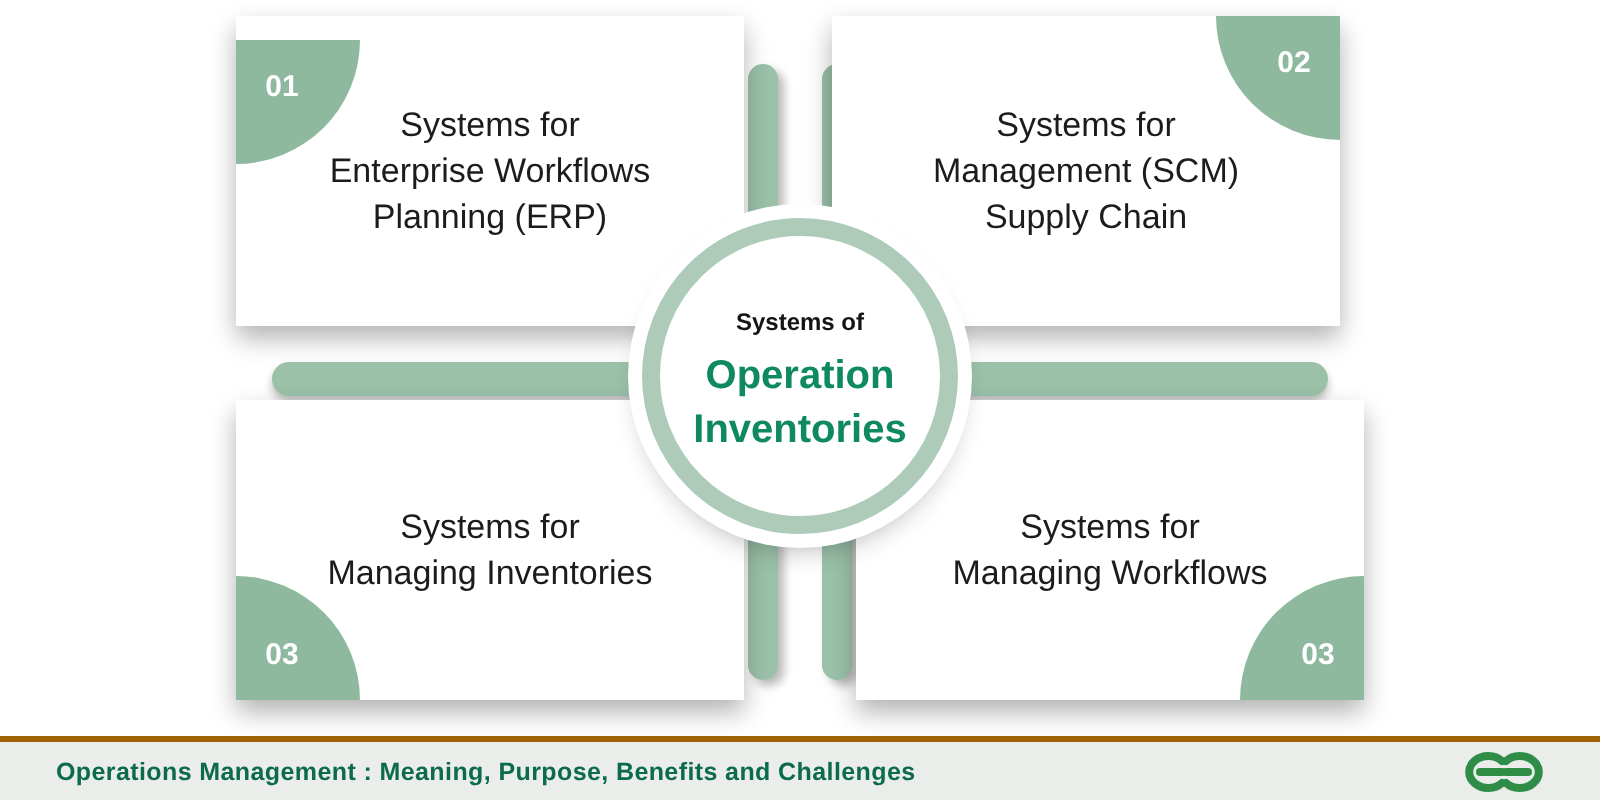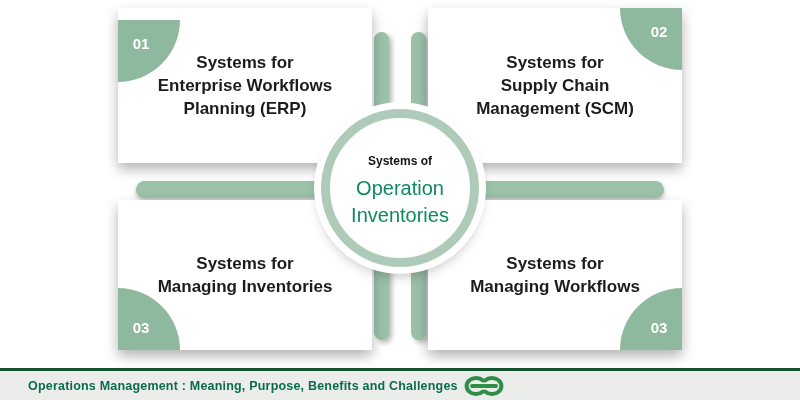--- a/index.html
+++ b/index.html
@@ -14,47 +14,47 @@
   .vbar { position:absolute; top:32px; width:15px; height:308px; border-radius:9px;
           background:#9bc1a9; box-shadow:3px 3px 5px rgba(0,0,0,.28); }
   .vbar-left  { left:374px; }
   .vbar-right { left:411px; }
 
   
   .card { position:absolute; width:254px; background:#ffffff;
           box-shadow:0 6px 12px rgba(0,0,0,.30);
           display:flex; align-items:center; justify-content:center; }
   .card1 { left:118px; top:8px;   height:155px; }
-  .card2 { left:428px; top:8px;   height:155px; }
+  .card2 { left:416px; top:8px;   height:155px; }
   .card3 { left:118px; top:200px; height:150px; }
   .card4 { left:428px; top:200px; height:150px; }
 
-  .card-text { text-align:center; font-size:17px; line-height:23px; color:#1c1c1c; font-weight:700; }
+  .card-text { text-align:center; font-size:17px; line-height:23px; color:#1c1c1c; font-weight:400; }
   .card-line:empty { display:none; }
 
   .badge { position:absolute; width:62px; height:62px; background:#8fb99e; color:#ffffff;
            font-weight:bold; font-size:15px; display:flex; align-items:center; justify-content:center; }
   .badge-tl { left:0;  top:0;    border-radius:0 0 100% 0; padding:0 16px 16px 0;margin-top:12px; }
   .badge-tr { right:0; top:0;    border-radius:0 0 0 100%; padding:0 0 16px 16px; }
   .badge-bl { left:0;  bottom:0; border-radius:0 100% 0 0; padding:16px 16px 0 0; }
   .badge-br { right:0; bottom:0; border-radius:100% 0 0 0; padding:16px 0 0 16px; }
 
   
   .circle { position:absolute; left:321px; top:109px; width:158px; height:158px;
             border-radius:50%; background:#ffffff; border:9px solid #aecbb9;
             box-shadow:0 0 0 7px #ffffff, 0 7px 14px rgba(0,0,0,.32);
             display:flex; flex-direction:column; align-items:center; justify-content:center;
             text-align:center; }
   .circle-top   { font-size:12px; font-weight:bold; color:#141414; line-height:27px; }
-  .circle-green { font-size:20px; font-weight:normal; color:#0f8a60; line-height:27px; }
+  .circle-green { font-size:20px; font-weight:bold; color:#0f8a60; line-height:27px; }
 
   
   .footer { position:absolute; left:0; bottom:0; width:800px; height:32px;
-            background:#ebedeb; border-top:3px solid #14532d;
-            display:flex; align-items:center; 
+            background:#ebedeb; border-top:3px solid #a16207;
+            display:flex; align-items:center; justify-content:space-between;
             padding:0 22px 0 28px; }
   .footer-text { font-size:12.5px; font-weight:bold; color:#0c6b4f; letter-spacing:.2px; }
   .logo { display:block; }
 </style>
 </head>
 <body>
 
 <div class="canvas">
 
   <div class="hbar"></div>
@@ -71,22 +71,22 @@
       <div class="card-line">Planning (ERP)</div>
     </div>
   </div>
 
   <div class="card card2">
     <div class="badge badge-tr">
       <span>02</span>
     </div>
     <div class="card-text">
       <div class="card-line">Systems for</div>
+      <div class="card-line">Management (SCM)</div>
       <div class="card-line">Supply Chain</div>
-      <div class="card-line">Management (SCM)</div>
     </div>
   </div>
 
   <div class="card card3">
     <div class="badge badge-bl">
       <span>03</span>
     </div>
     <div class="card-text">
       <div class="card-line">Systems for</div>
       <div class="card-line">Managing Inventories</div>

